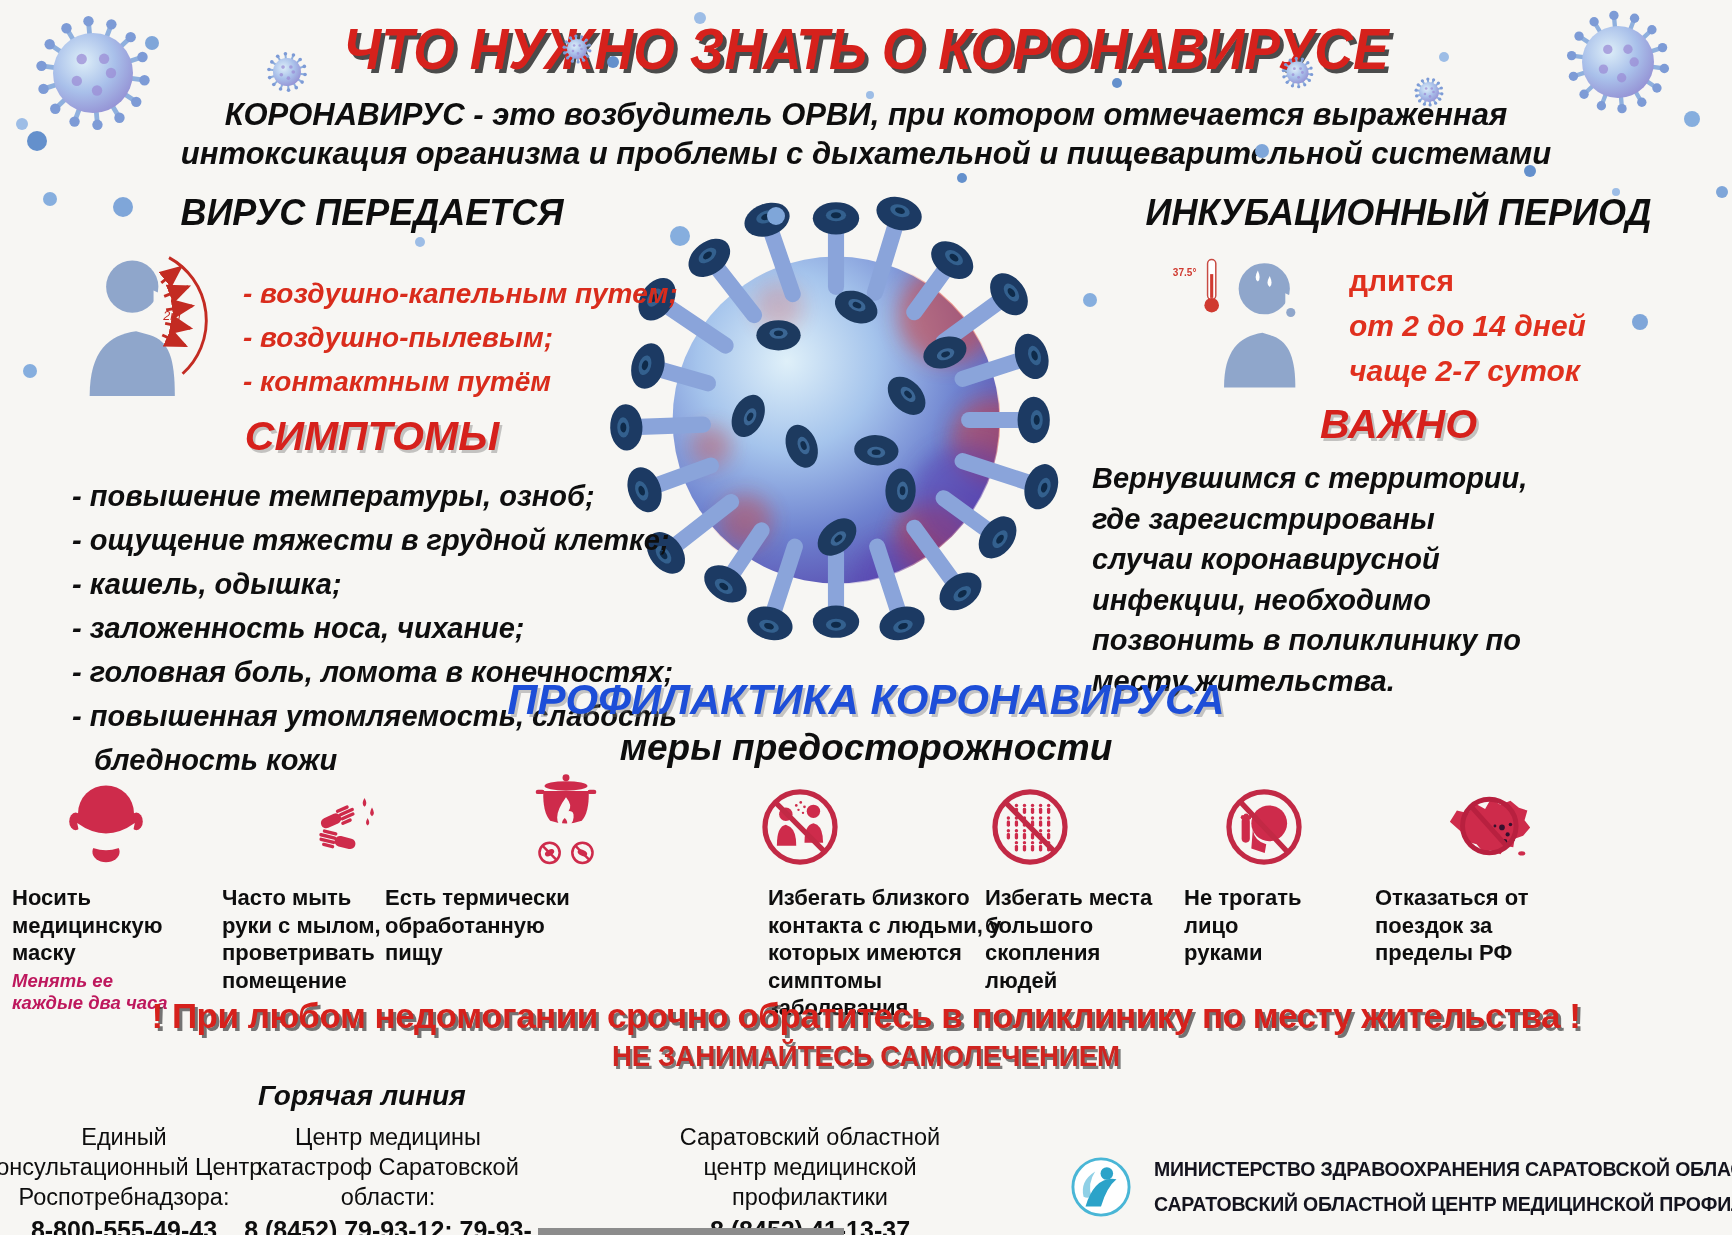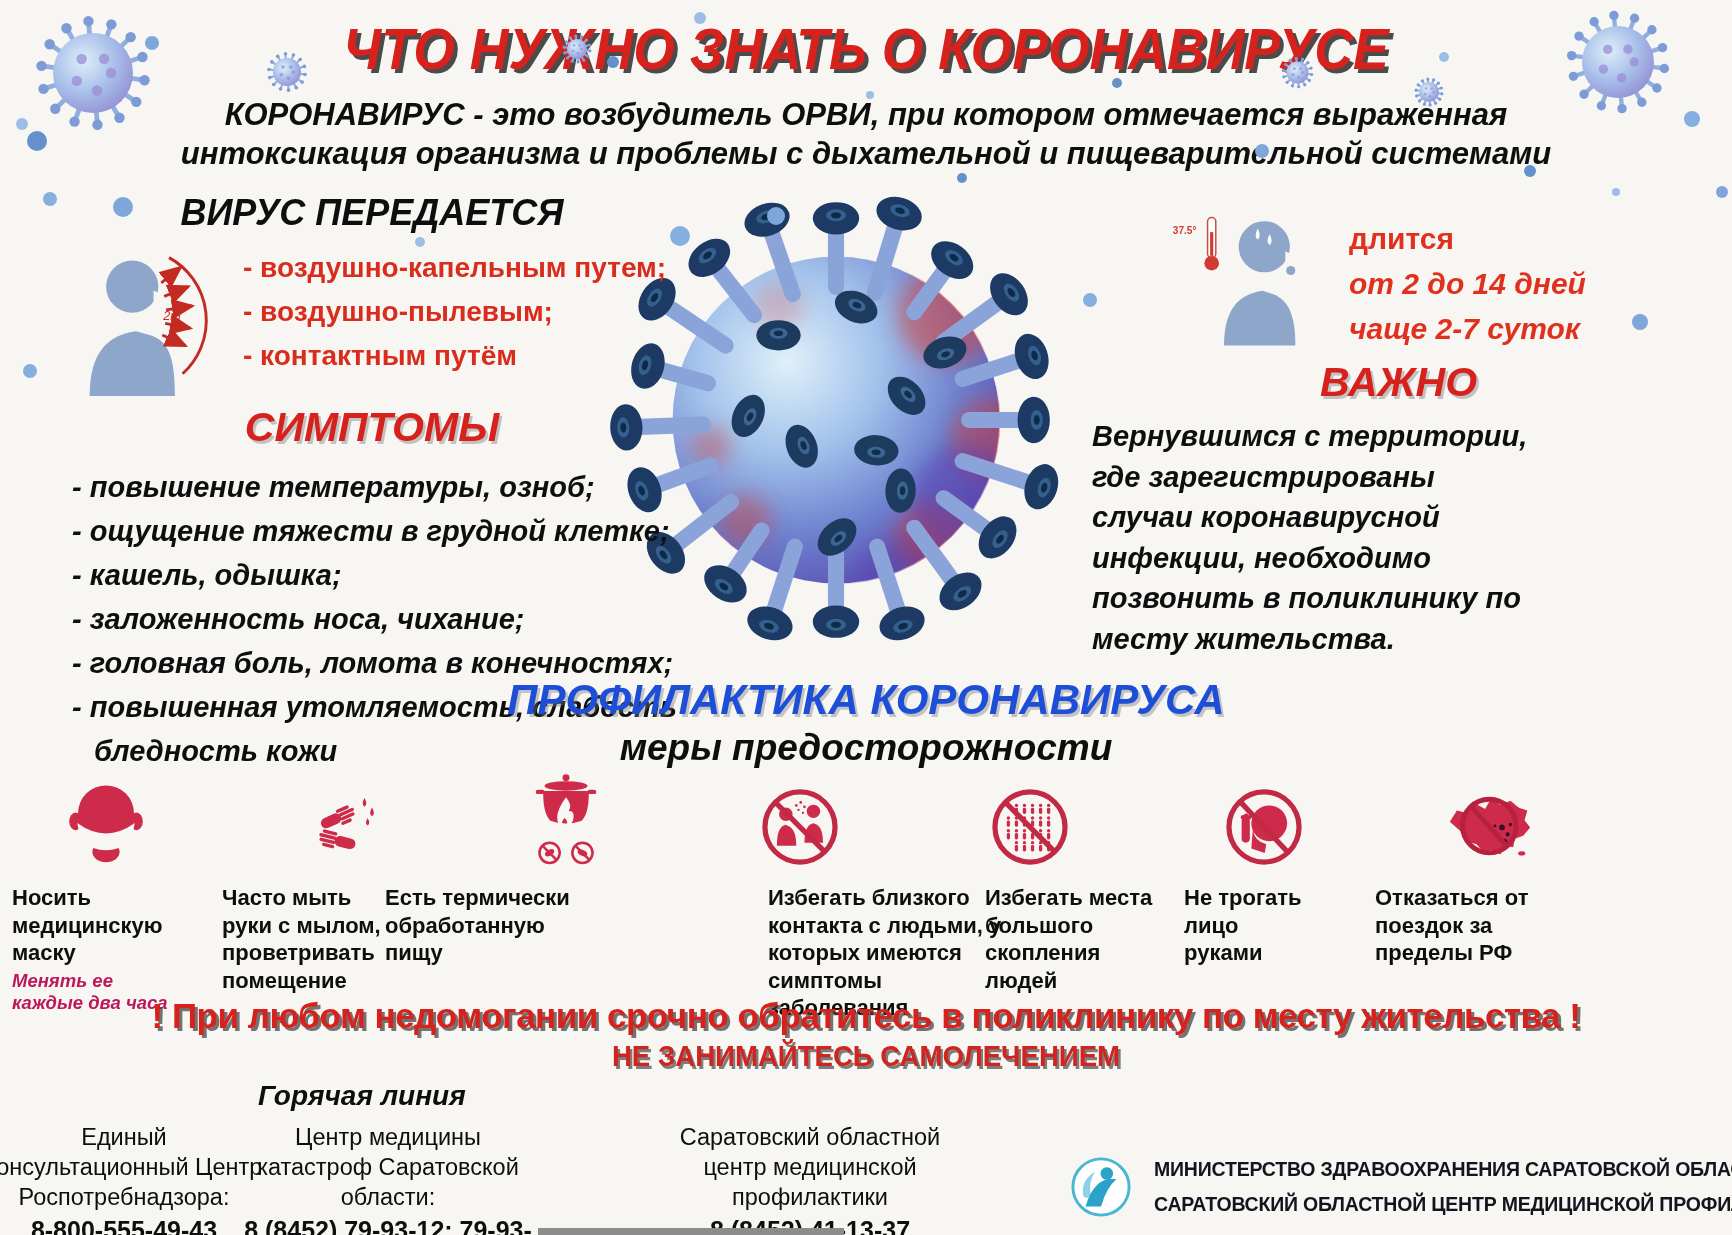--- a/index.html
+++ b/index.html
@@ -14,21 +14,21 @@
          text-shadow:4px 4px 0 rgba(45,45,45,.85);transform:scaleX(.94);white-space:nowrap;}
   .subtitle{position:absolute;top:95px;left:0;width:100%;text-align:center;
             font-size:31px;font-weight:bold;font-style:italic;color:#0e0e0e;line-height:1.26;}
   .subtitle div{white-space:nowrap;}
 
   .col-left{position:absolute;left:72px;top:192px;width:600px;}
   .col-right{position:absolute;left:1086px;top:192px;width:625px;}
   .sec-head{font-size:36px;font-weight:bold;font-style:italic;text-align:center;color:#0e0e0e;}
   .trans-row{display:flex;margin-top:12px;}
   .trans-icon{flex:none;}
-  .trans-list{margin-left:6px;font-size:28px;font-weight:bold;
+  .trans-list{margin-left:6px;margin-top:26px;font-size:28px;font-weight:bold;font-style:italic;
               color:#d92c1c;line-height:1.58;white-space:nowrap;}
   .red-head{font-size:41px;font-weight:bold;font-style:italic;color:#d6211c;text-align:center;
             text-shadow:2.5px 2.5px 0 rgba(130,130,130,.45);margin-top:8px;}
   .sym-list{margin-top:14px;font-size:29px;font-weight:bold;font-style:italic;color:#0e0e0e;
             line-height:1.52;white-space:nowrap;}
   .sym-list .cont{padding-left:22px;}
 
   .inc-row{display:flex;margin-top:14px;}
   .inc-icon{flex:none;margin-left:85px;}
   .inc-lines{margin-left:18px;margin-top:10px;font-size:30px;font-weight:bold;color:#e0301e;
@@ -320,20 +320,21 @@
       <div>- ощущение тяжести в грудной клетке;</div>
       <div>- кашель, одышка;</div>
       <div>- заложенность носа, чихание;</div>
       <div>- головная боль, ломота в конечностях;</div>
       <div>- повышенная утомляемость, слабость</div>
       <div class="cont">бледность кожи</div>
     </div>
   </div>
 
   <div class="col-right">
+    <div class="sec-head">ИНКУБАЦИОННЫЙ ПЕРИОД</div>
     <div class="inc-row">
       <div class="inc-icon">
         <svg width="160" height="140" viewBox="0 0 175 152">
           <text x="2" y="30" font-size="11" font-weight="bold" fill="#d03a30">37.5°</text>
           <rect x="40" y="12" width="9" height="44" rx="4.5" fill="#ffffff" stroke="#c84a42" stroke-width="1.6"></rect>
           <rect x="42.8" y="28" width="3.4" height="26" fill="#d03a30"></rect>
           <circle cx="44.5" cy="62" r="8" fill="#d03a30"></circle>
           <circle cx="102" cy="44" r="28" fill="#8fa6cb"></circle>
           <path d="M125,49 l17,8 l-17,10 z" fill="#f7f6f3"></path>
           <path d="M95,24 q4,9 0,12 q-5,-3 0,-12" fill="#ffffff"></path>

